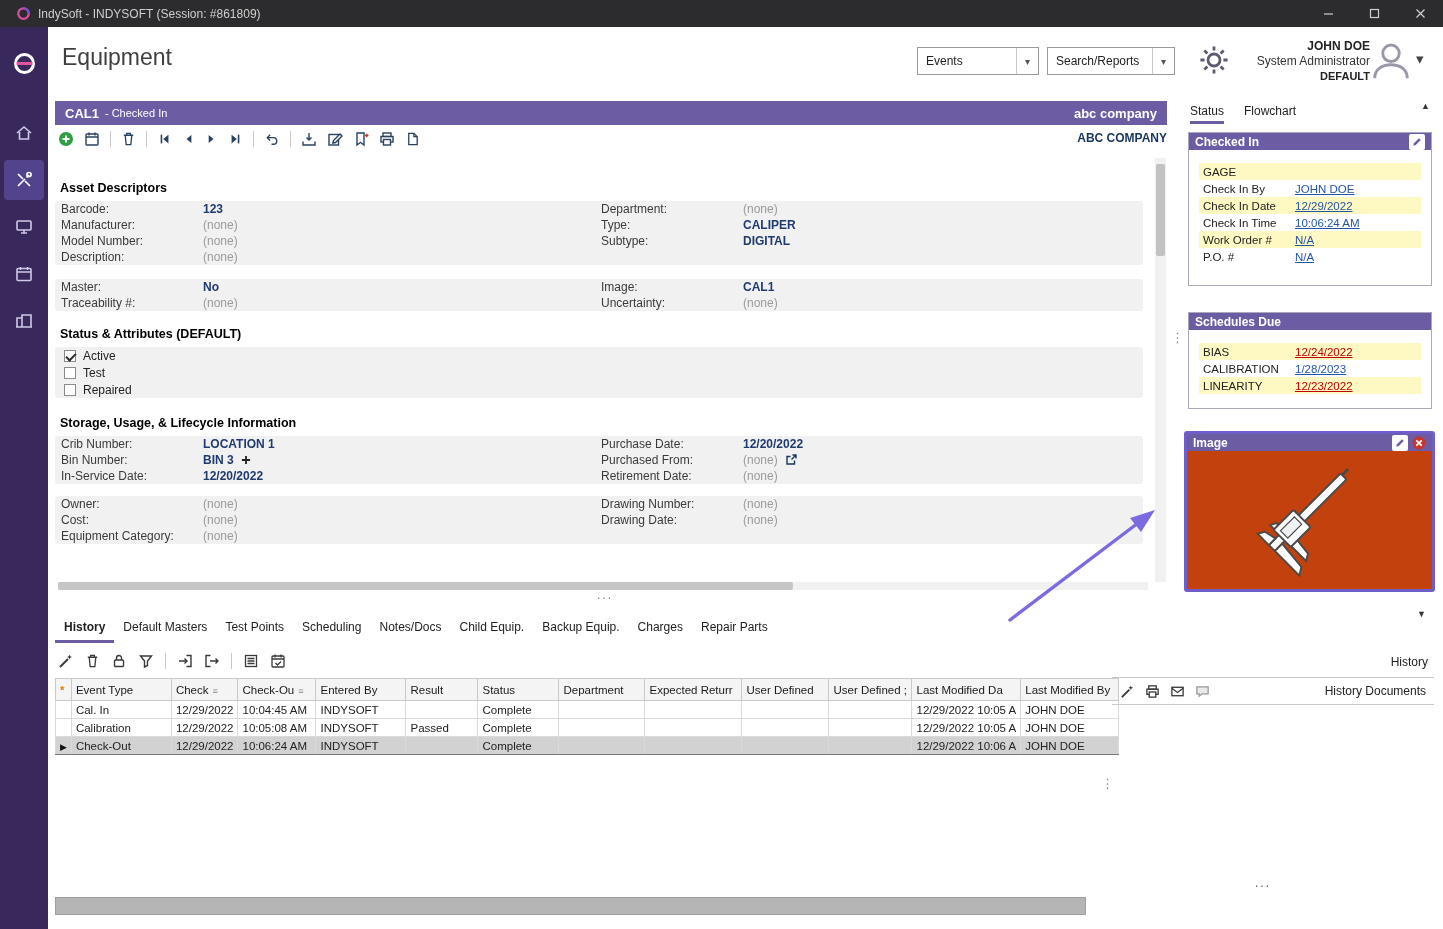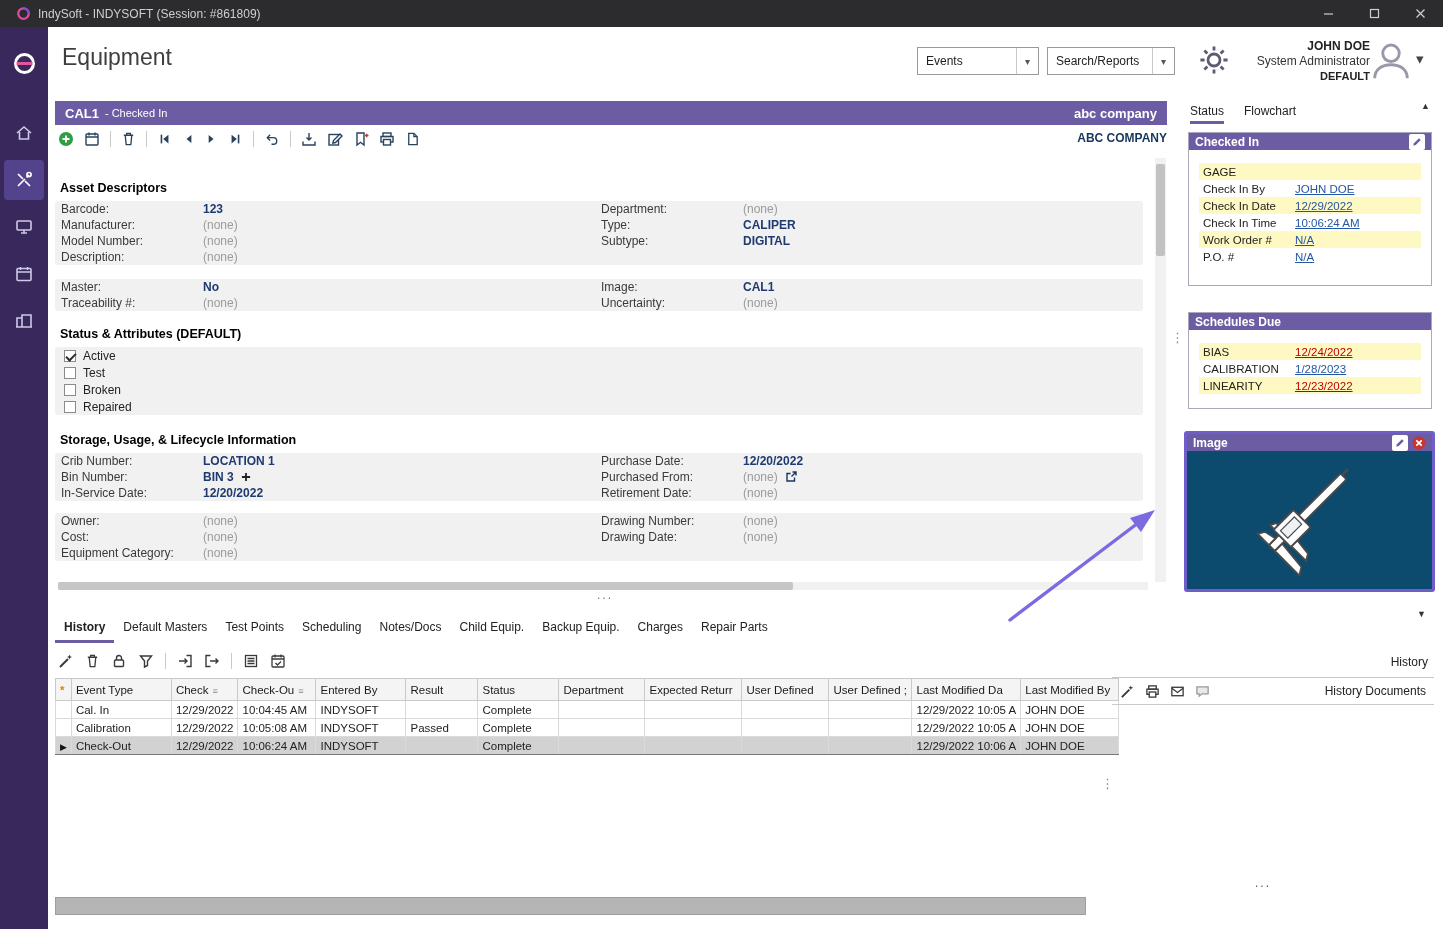--- a/index.html
+++ b/index.html
@@ -85,21 +85,21 @@
   #box-checkedin .pbody{padding:13px 0 20px}
   #box-schedules{left:1188px;top:312px}
   #box-schedules .pbody{padding:13px 0 14px}
   .prow{display:flex;align-items:center;height:17px;margin:0 10px;padding:0 4px;font-size:11.5px}
   .prow.shade{background:#fef9c3}
   .plbl{width:92px;color:#222}
   .plain{color:#222}
   .link{color:#2456a4;text-decoration:underline}
   .redlink{color:#c00000;text-decoration:underline}
   #vdots1{position:absolute;left:1171px;top:330px;color:#888;font-size:13px}
-  #box-image{left:1184px;top:431px;width:251px;border:3px solid #6f5ec9;border-radius:3px;position:absolute;background:#0c4a6e}
+  #box-image{left:1184px;top:431px;width:251px;border:3px solid #6f5ec9;border-radius:3px;position:absolute;background:#c2410c}
   #box-image .pbody{height:138px;display:flex;align-items:center;justify-content:center}
 
   
   #arrow{position:absolute;left:998px;top:498px;pointer-events:none}
 
   
   #btabs{position:absolute;left:55px;top:615px;display:flex;font-size:12px}
   .btab{padding:5px 9px 6px;color:#222}
   .btab.sel{font-weight:bold;border-bottom:3px solid #6c5ca3}
   #btoolbar{position:absolute;left:58px;top:649px;height:24px;display:flex;align-items:center;gap:11px;color:#3a3a3a}
@@ -383,24 +383,20 @@
 
     <div class="sec sec2">Status &amp; Attributes (DEFAULT)</div>
     <div class="band">
       <div class="cbrow">
         <span class="cb checked"></span>
         <span>Active</span>
       </div>
       <div class="cbrow">
         <span class="cb"></span>
         <span>Test</span>
-      </div>
-      <div class="cbrow">
-        <span class="cb"></span>
-        <span>Broken</span>
       </div>
       <div class="cbrow">
         <span class="cb"></span>
         <span>Repaired</span>
       </div>
     </div>
 
     <div class="sec sec3">Storage, Usage, &amp; Lifecycle Information</div>
     <div class="band">
       <div class="frow">

